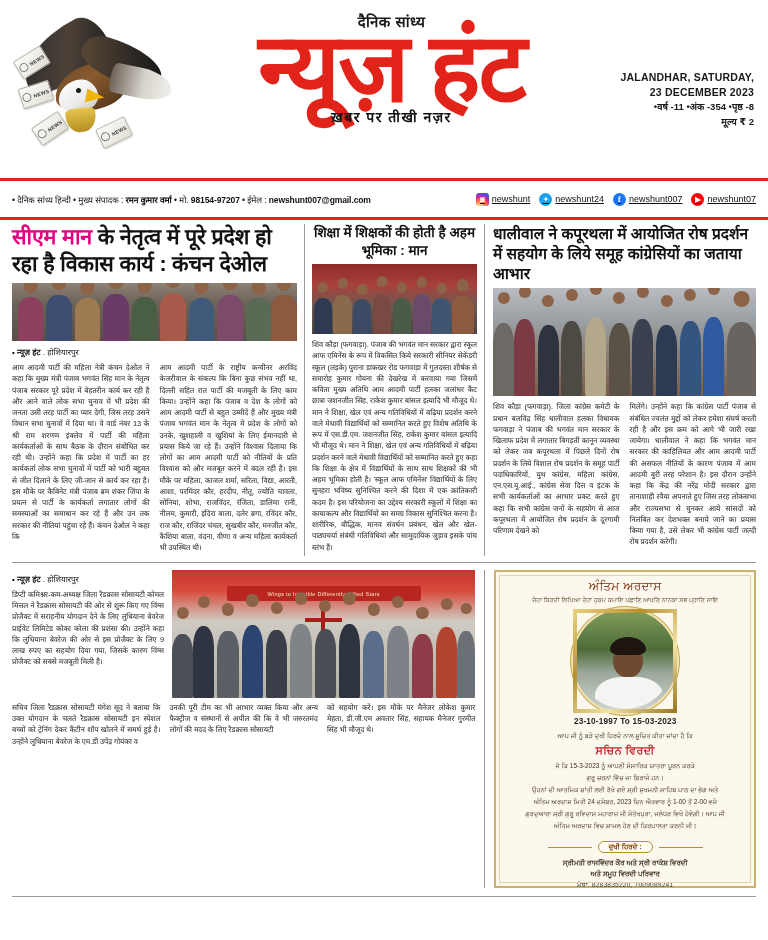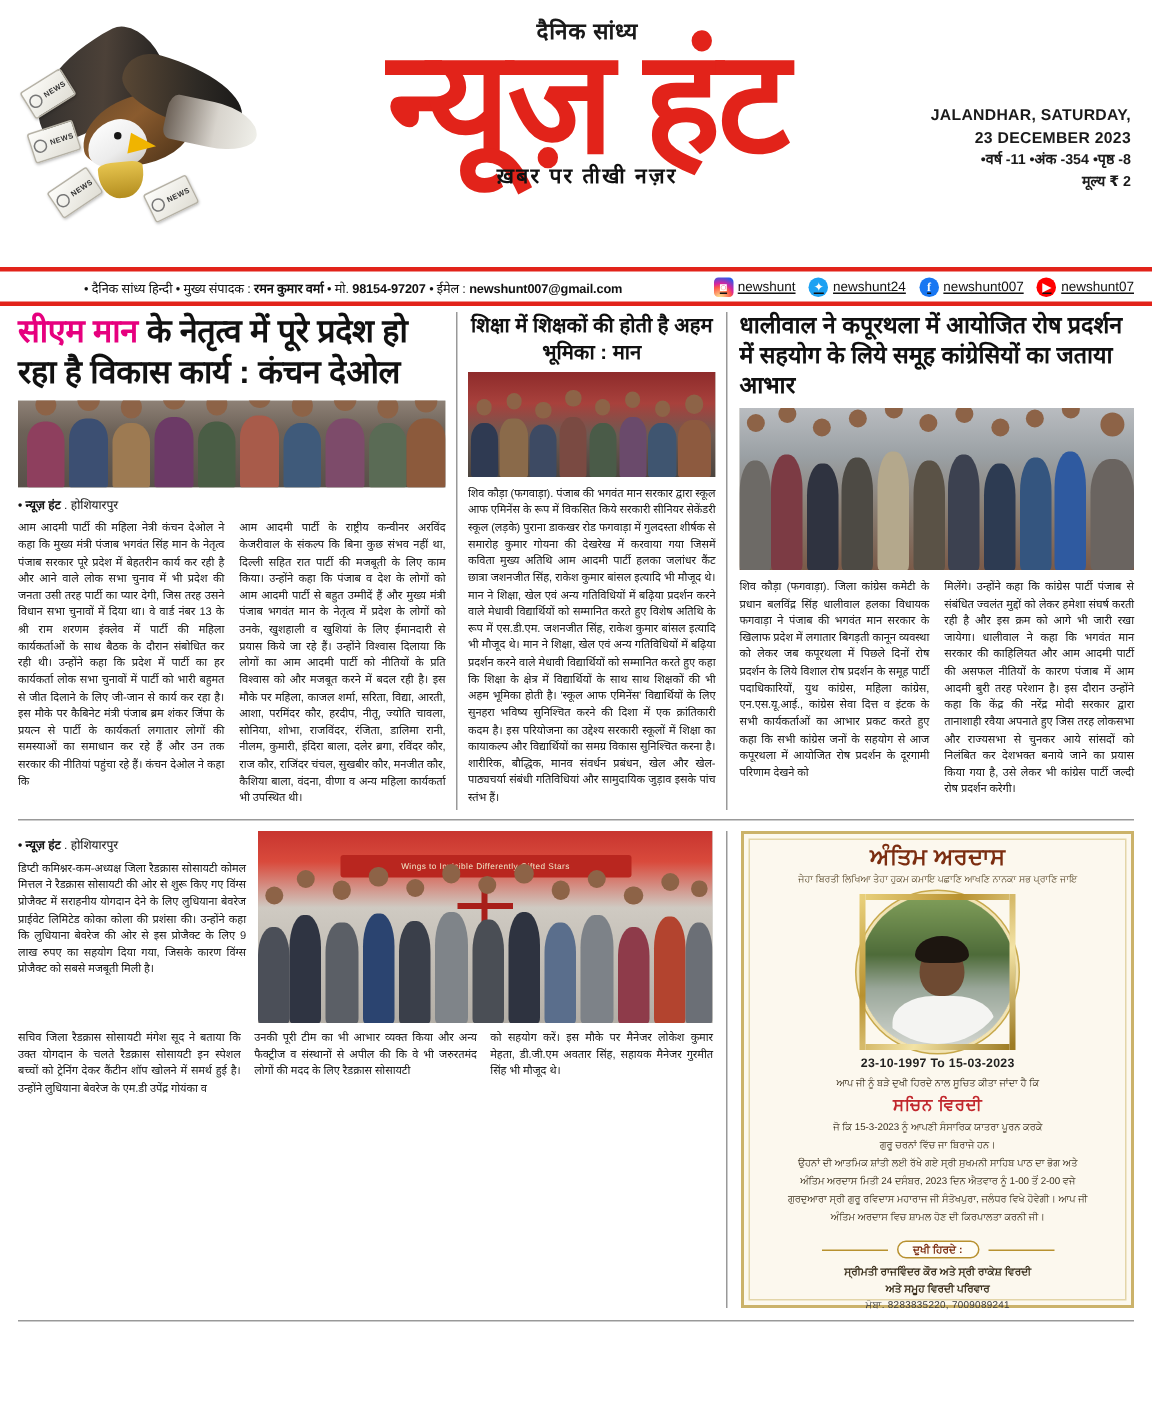--- a/index.html
+++ b/index.html
@@ -173,25 +173,24 @@
     font-weight: bold;
     line-height: 1.5;
   }
 
   
   .rule-red { height: 3px; background: #e2231a; }
   .contact-bar {
     display: flex;
     align-items: center;
     justify-content: space-between;
-    height: 20px;
+    height: 36px;
     padding: 0 12px;
     font-size: 8.5px;
     color: #111;
-    margin-left: 44px;
   }
   .contact-left { white-space: nowrap; letter-spacing: -.1px; }
   .contact-left b { font-weight: bold; }
   .social-group { display: flex; align-items: center; gap: 9px; }
   .social-item { display: flex; align-items: center; gap: 3px; font-size: 9px; color:#111; }
   .sicon {
     width: 13px; height: 13px;
     border-radius: 3px;
     display: flex; align-items: center; justify-content: center;
     color: #fff; font-size: 8px; font-weight: bold;
@@ -291,22 +290,22 @@
     position: relative;
     height: 318px;
   }
   .memorial::after {
     content:"";
     position:absolute; inset:3px;
     border:1px solid #e3d5a8;
     pointer-events:none;
   }
   .mem-title {
-    font-size: 15px;
-    font-weight: bold;
+    font-size: 12px;
+    font-weight: normal;
     color: #7b2d10;
     letter-spacing: .3px;
     margin-bottom: 3px;
   }
   .mem-sub {
     font-size: 6.3px;
     color: #5a4a2c;
     line-height: 1.4;
     margin-bottom: 4px;
     padding: 0 4px;

